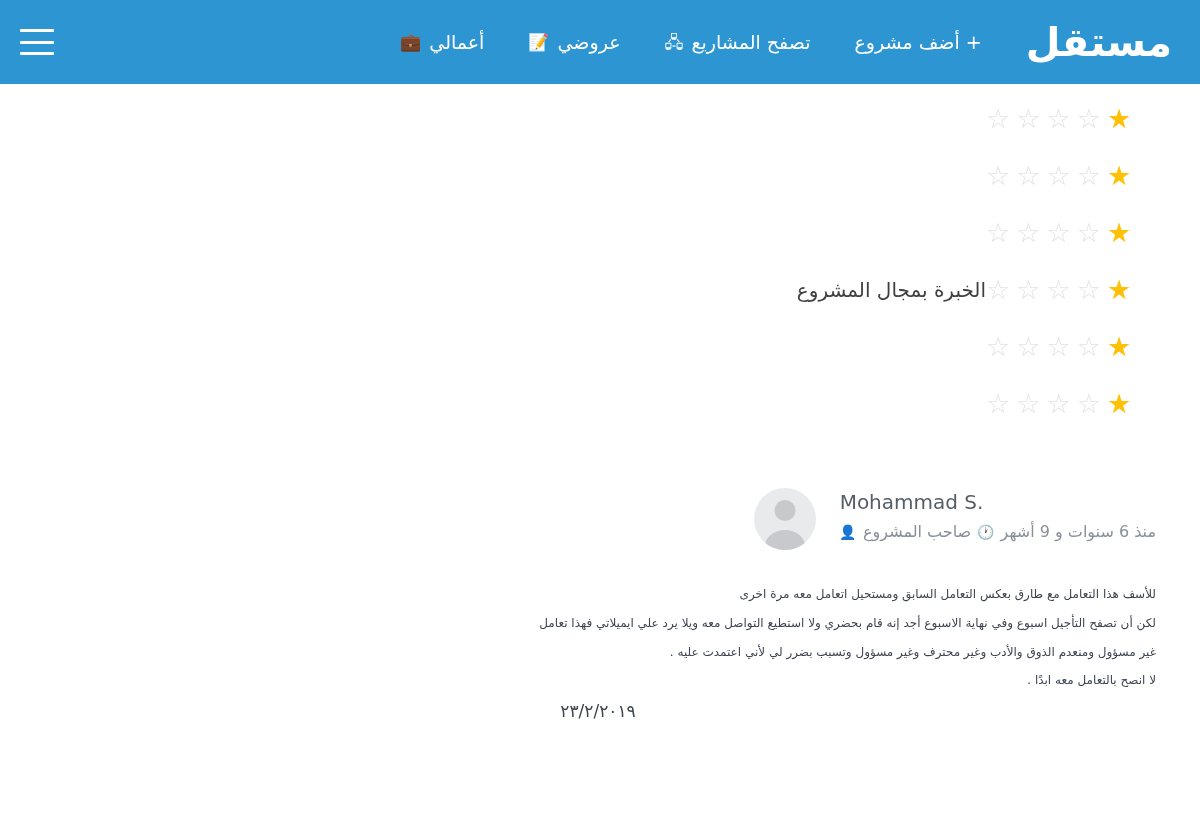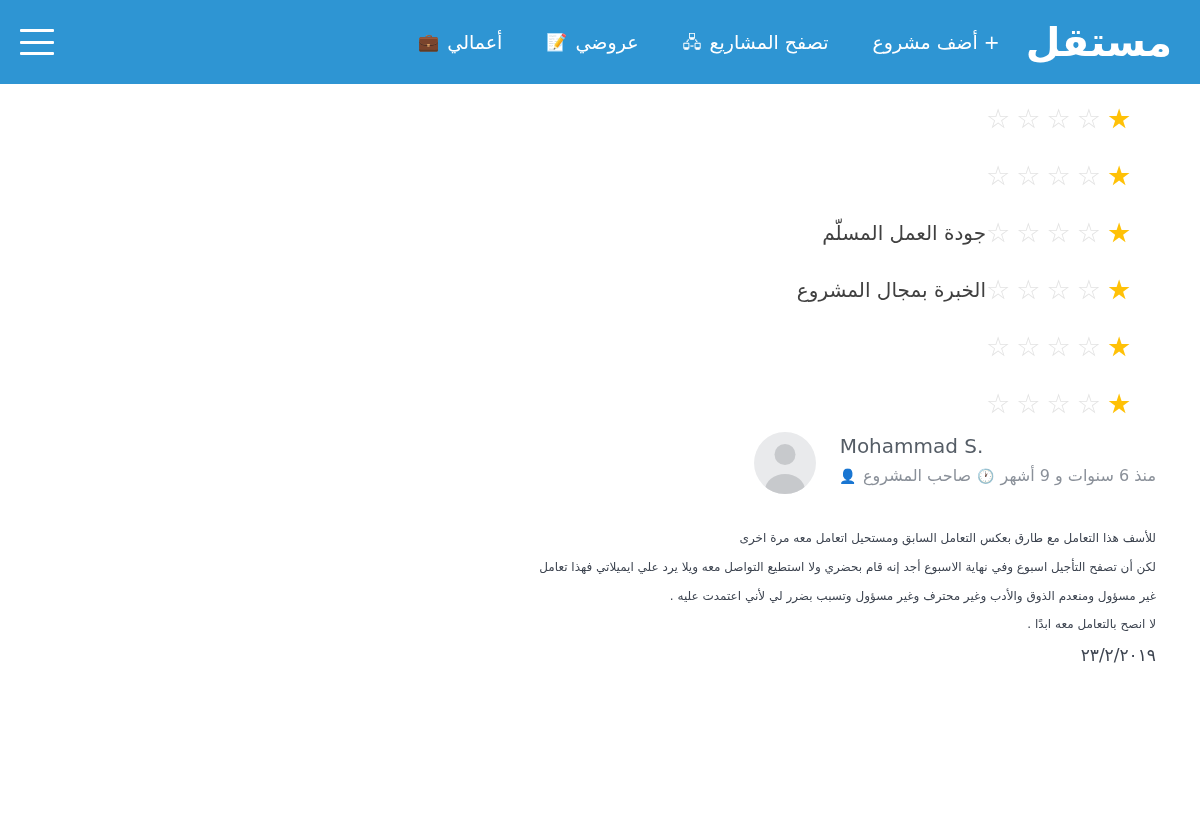--- a/index.html
+++ b/index.html
@@ -21,21 +21,21 @@
     flex-direction: row;
     padding: 0 18px 0 24px;
     color: #ffffff;
     position: relative;
   }
   .brand {
     font-size: 40px;
     font-weight: bold;
     letter-spacing: 0px;
     margin-right: 10px;
-    margin-left: 4px;
+    margin-left: 22px;
     line-height: 1;
     white-space: nowrap;
     color: #ffffff;
   }
   .nav-links {
     display: flex;
     flex-direction: row;
     align-items: center;
     gap: 0px;
   }
@@ -111,20 +111,21 @@
   }
   .star {
     font-size: 27px;
     line-height: 1;
   }
   .star.empty { color: #e3e3e3; }
   .star.filled { color: #ffc107; }
 
   
   .reviewer {
+    margin-top: 56px;
     display: flex;
     flex-direction: row;
     align-items: flex-start;
     justify-content: flex-start;
     gap: 24px;
   }
   .avatar {
     width: 62px;
     height: 62px;
     border-radius: 50%;
@@ -179,21 +180,21 @@
   .review-body {
     margin-top: 30px;
     text-align: right;
     color: #3d4450;
     font-size: 12px;
     line-height: 2.4;
   }
   .review-body p { margin: 0; }
   .review-date {
     margin-top: 6px;
-    text-align: right;
+    text-align: center;
     color: #3d4450;
     font-size: 17px;
     direction: rtl;
   }
 </style>
 </head>
 <body>
 
 <div class="navbar">
   <div class="brand">مستقل</div>
@@ -245,21 +246,20 @@
         </div>
       </div>
       <div class="rating-row">
         <div class="stars">
           <span class="star empty">☆</span>
           <span class="star empty">☆</span>
           <span class="star empty">☆</span>
           <span class="star empty">☆</span>
           <span class="star filled">★</span>
         </div>
-        <div class="rating-label">جودة العمل المسلّم</div>
       </div>
       <div class="rating-row">
         <div class="stars">
           <span class="star empty">☆</span>
           <span class="star empty">☆</span>
           <span class="star empty">☆</span>
           <span class="star empty">☆</span>
           <span class="star filled">★</span>
         </div>
         <div class="rating-label">الخبرة بمجال المشروع</div>

